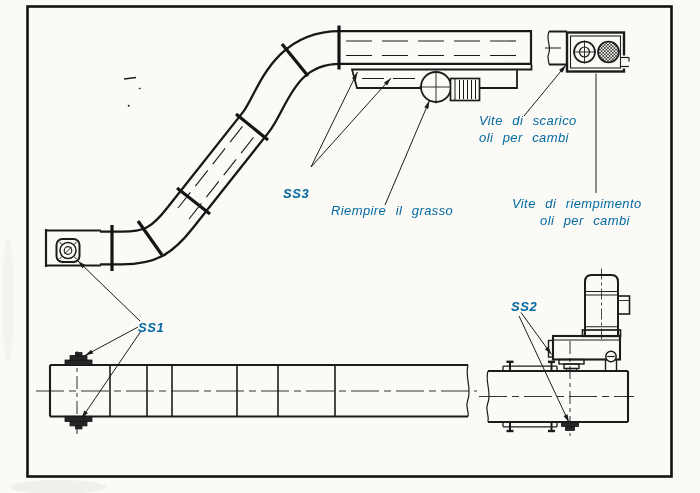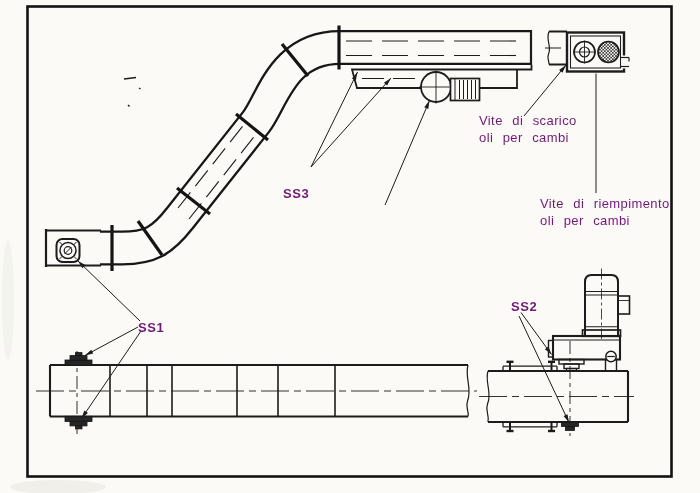--- a/index.html
+++ b/index.html
@@ -3,23 +3,24 @@
 <meta charset="utf-8">
 <style>
   html,body{margin:0;padding:0;background:#ffffff;}
   .stage{
     position:relative;width:700px;height:493px;overflow:hidden;
     background:#fbfaf6;
     font-family:"Liberation Sans", sans-serif;
   }
   svg{position:absolute;left:0;top:0;}
   .lbl{
-    position:absolute;color:#701a75;font-size:13px;line-height:15px;
+    position:absolute;color:#0369a1;font-size:13px;line-height:15px;
     letter-spacing:.4px;word-spacing:5.5px;white-space:nowrap;
     font-weight:500;
+    font-style:italic;
   }
   .lbl.tag{font-weight:700;letter-spacing:.6px;}
 </style>
 </head>
 <body>
 
 <div class="stage">
 
 <svg width="700" height="493" viewBox="0 0 700 493">
   <defs>
@@ -231,18 +232,19 @@
       <line x1="596" y1="73.5" x2="596" y2="193"></line>
       <line x1="521" y1="312.5" x2="551.5" y2="354.5" marker-end="url(#arw)"></line>
       <line x1="519" y1="316" x2="569" y2="422.5" marker-end="url(#arw)"></line>
     </g>
   </g>
 </svg>
 
 <div class="lbl tag" style="left:138px;top:320px">SS1</div>
 <div class="lbl tag" style="left:511px;top:299px">SS2</div>
 <div class="lbl tag" style="left:283px;top:186px">SS3</div>
+<div class="lbl" style="left:331px;top:203px">Riempire il grasso</div>
 <div class="lbl" style="left:479px;top:113px">Vite di scarico</div>
 <div class="lbl" style="left:479px;top:130px">oli per cambi</div>
-<div class="lbl" style="left:540px;top:196px">Vite di riempimento</div>
+<div class="lbl" style="left:512px;top:196px">Vite di riempimento</div>
 <div class="lbl" style="left:540px;top:213px">oli per cambi</div>
 
 </div>
 
 </body></html>

